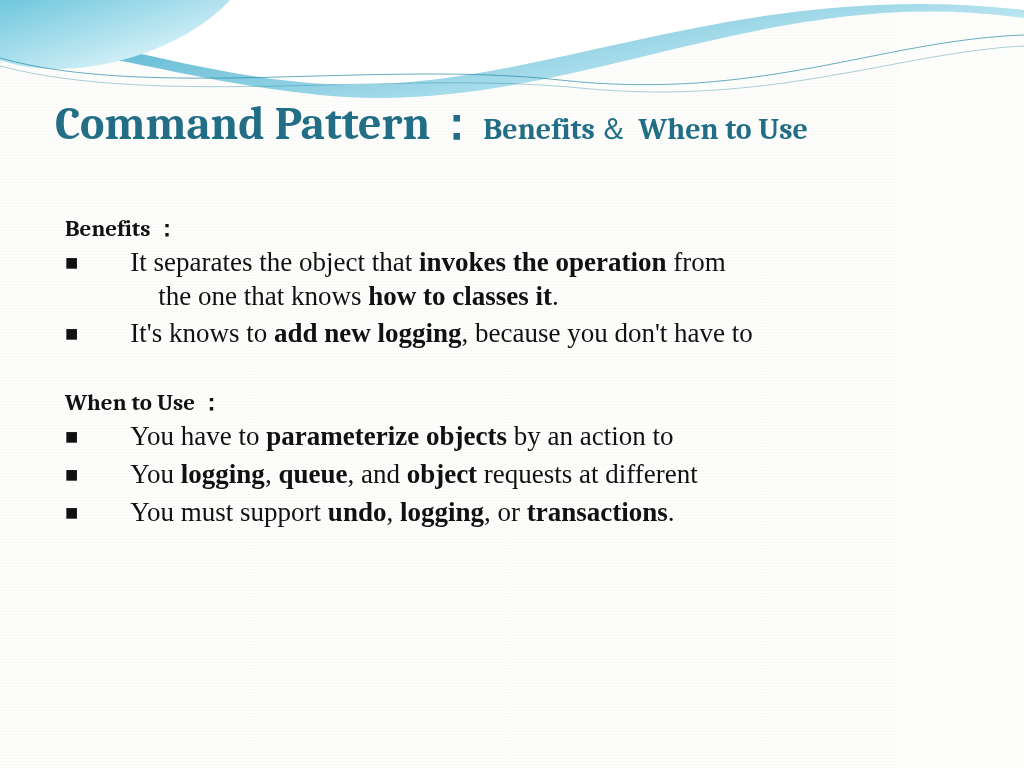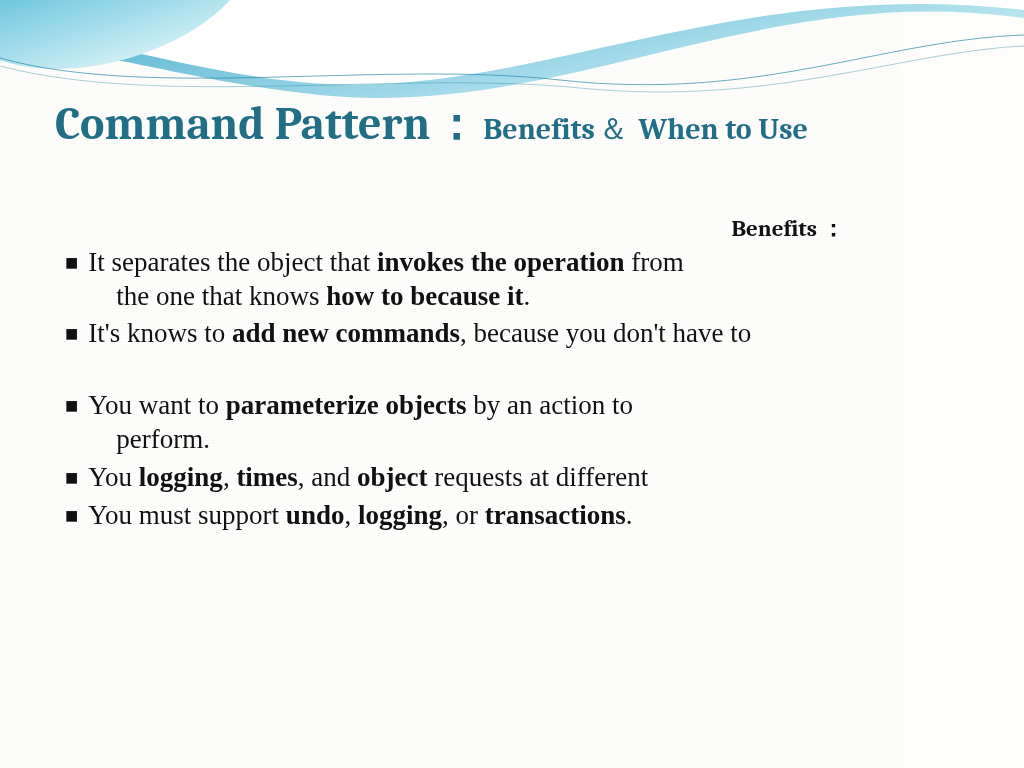--- a/index.html
+++ b/index.html
@@ -58,35 +58,35 @@
     right: 55px;
     color: #111;
     font-size: 27px;
     line-height: 1.25;
   }
   .section-head {
     font-family: Cambria, Georgia, serif;
     font-weight: 700;
     font-size: 23px;
     margin-bottom: 2px;
-    text-align: right;
   }
   .bullet {
     display: flex;
     align-items: flex-start;
     margin-bottom: 4px;
   }
   .bullet .sq {
     flex: 0 0 auto;
     margin-right: 10px;
     font-size: 22px;
     line-height: 34px;
   }
   .bullet .txt {
     flex: 1 1 auto;
+    margin-left: 42px;
   }
   .bullet .txt .hang {
     display: block;
     padding-left: 28px;
   }
   .gap { height: 34px; }
   b { font-weight: 700; }
 </style>
 </head>
 <body>
@@ -121,46 +121,46 @@
   </div>
 
   <div class="content">
 
     <div class="section-head">Benefits ：</div>
 
     <div class="bullet">
       <span class="sq">■</span>
       <span class="txt">
         <span>It separates the object that </span><b>invokes the operation</b><span> from</span>
-        <span class="hang"><span>the one  that knows </span><b>how to because it</b><span>.</span></span>
+        <span class="hang"><span>the one  that knows </span><b>how to classes it</b><span>.</span></span>
       </span>
     </div>
 
     <div class="bullet">
       <span class="sq">■</span>
       <span class="txt">
-        <span>It's knows to </span><b>add new commands</b><span>, because you don't have to</span>
+        <span>It's knows to </span><b>add new logging</b><span>, because you don't have to</span>
       </span>
     </div>
 
     <div class="gap"></div>
 
+    <div class="section-head">When to Use ：</div>
 
     <div class="bullet">
       <span class="sq">■</span>
       <span class="txt">
-        <span>You want to </span><b>parameterize objects</b><span> by an action to</span>
-        <span class="hang">perform.</span>
+        <span>You have to </span><b>parameterize objects</b><span> by an action to</span>
       </span>
     </div>
 
     <div class="bullet">
       <span class="sq">■</span>
       <span class="txt">
-        <span>You </span><b>logging</b><span>, </span><b>times</b><span>, and </span><b>object</b><span> requests   at different</span>
+        <span>You </span><b>logging</b><span>, </span><b>queue</b><span>, and </span><b>object</b><span> requests   at different</span>
       </span>
     </div>
 
     <div class="bullet">
       <span class="sq">■</span>
       <span class="txt">
         <span>You must support </span><b>undo</b><span>, </span><b>logging</b><span>, or </span><b>transactions</b><span>.</span>
       </span>
     </div>
 

